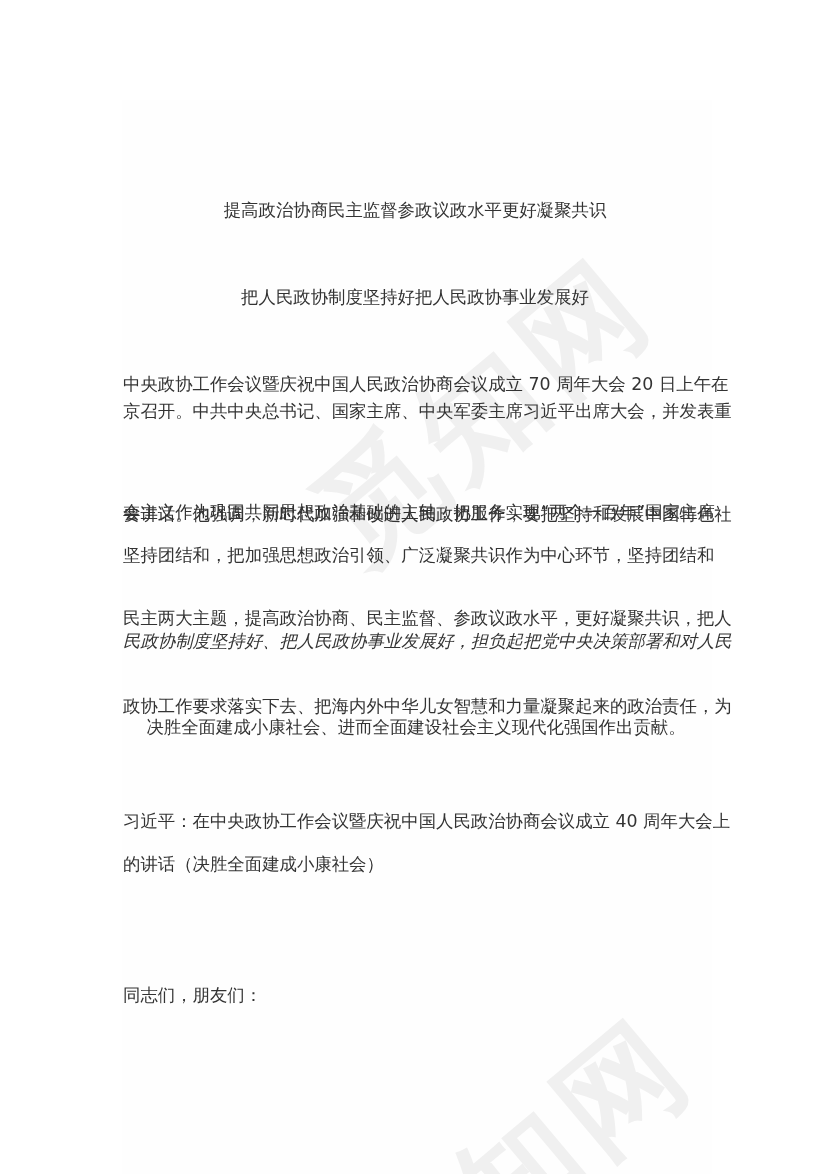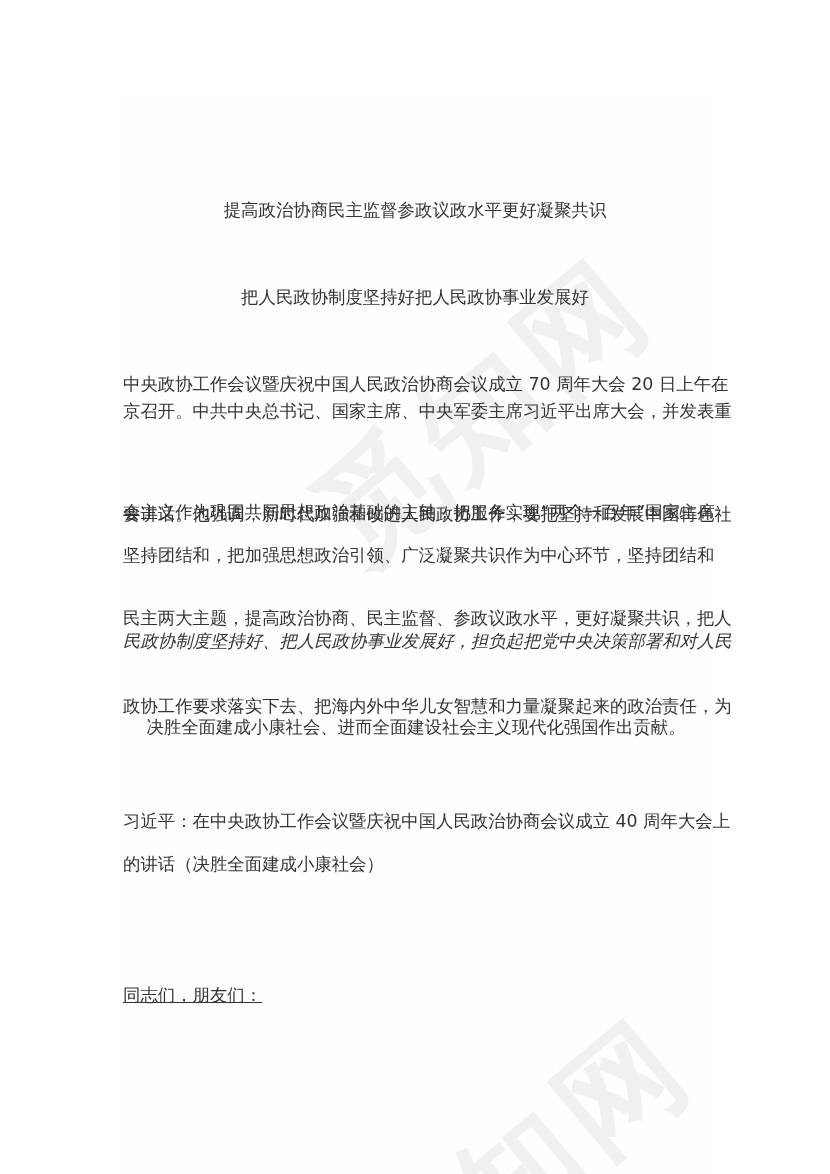--- a/index.html
+++ b/index.html
@@ -88,14 +88,14 @@
     <div class="text" style="top:631px;font-style:italic;">民政协制度坚持好、把人民政协事业发展好，担负起把党中央决策部署和对人民</div>
     <div class="text" style="top:674px;margin-top:22px;">政协工作要求落实下去、把海内外中华儿女智慧和力量凝聚起来的政治责任，为</div>
     <div class="text" style="top:717px;text-align:center;">决胜全面建成小康社会、进而全面建设社会主义现代化强国作出贡献。</div>
   </div>
 
   <div>
     <div class="text" style="top:811px;">习近平：在中央政协工作会议暨庆祝中国人民政治协商会议成立 40 周年大会上</div>
     <div class="text" style="top:854px;">的讲话（决胜全面建成小康社会）</div>
   </div>
 
-  <div class="text" style="top:985px;text-decoration:underline;">同志们，朋友们：</div>
+  <div class="text" style="top:985px;">同志们，朋友们：</div>
 </div>
 
 </body></html>

